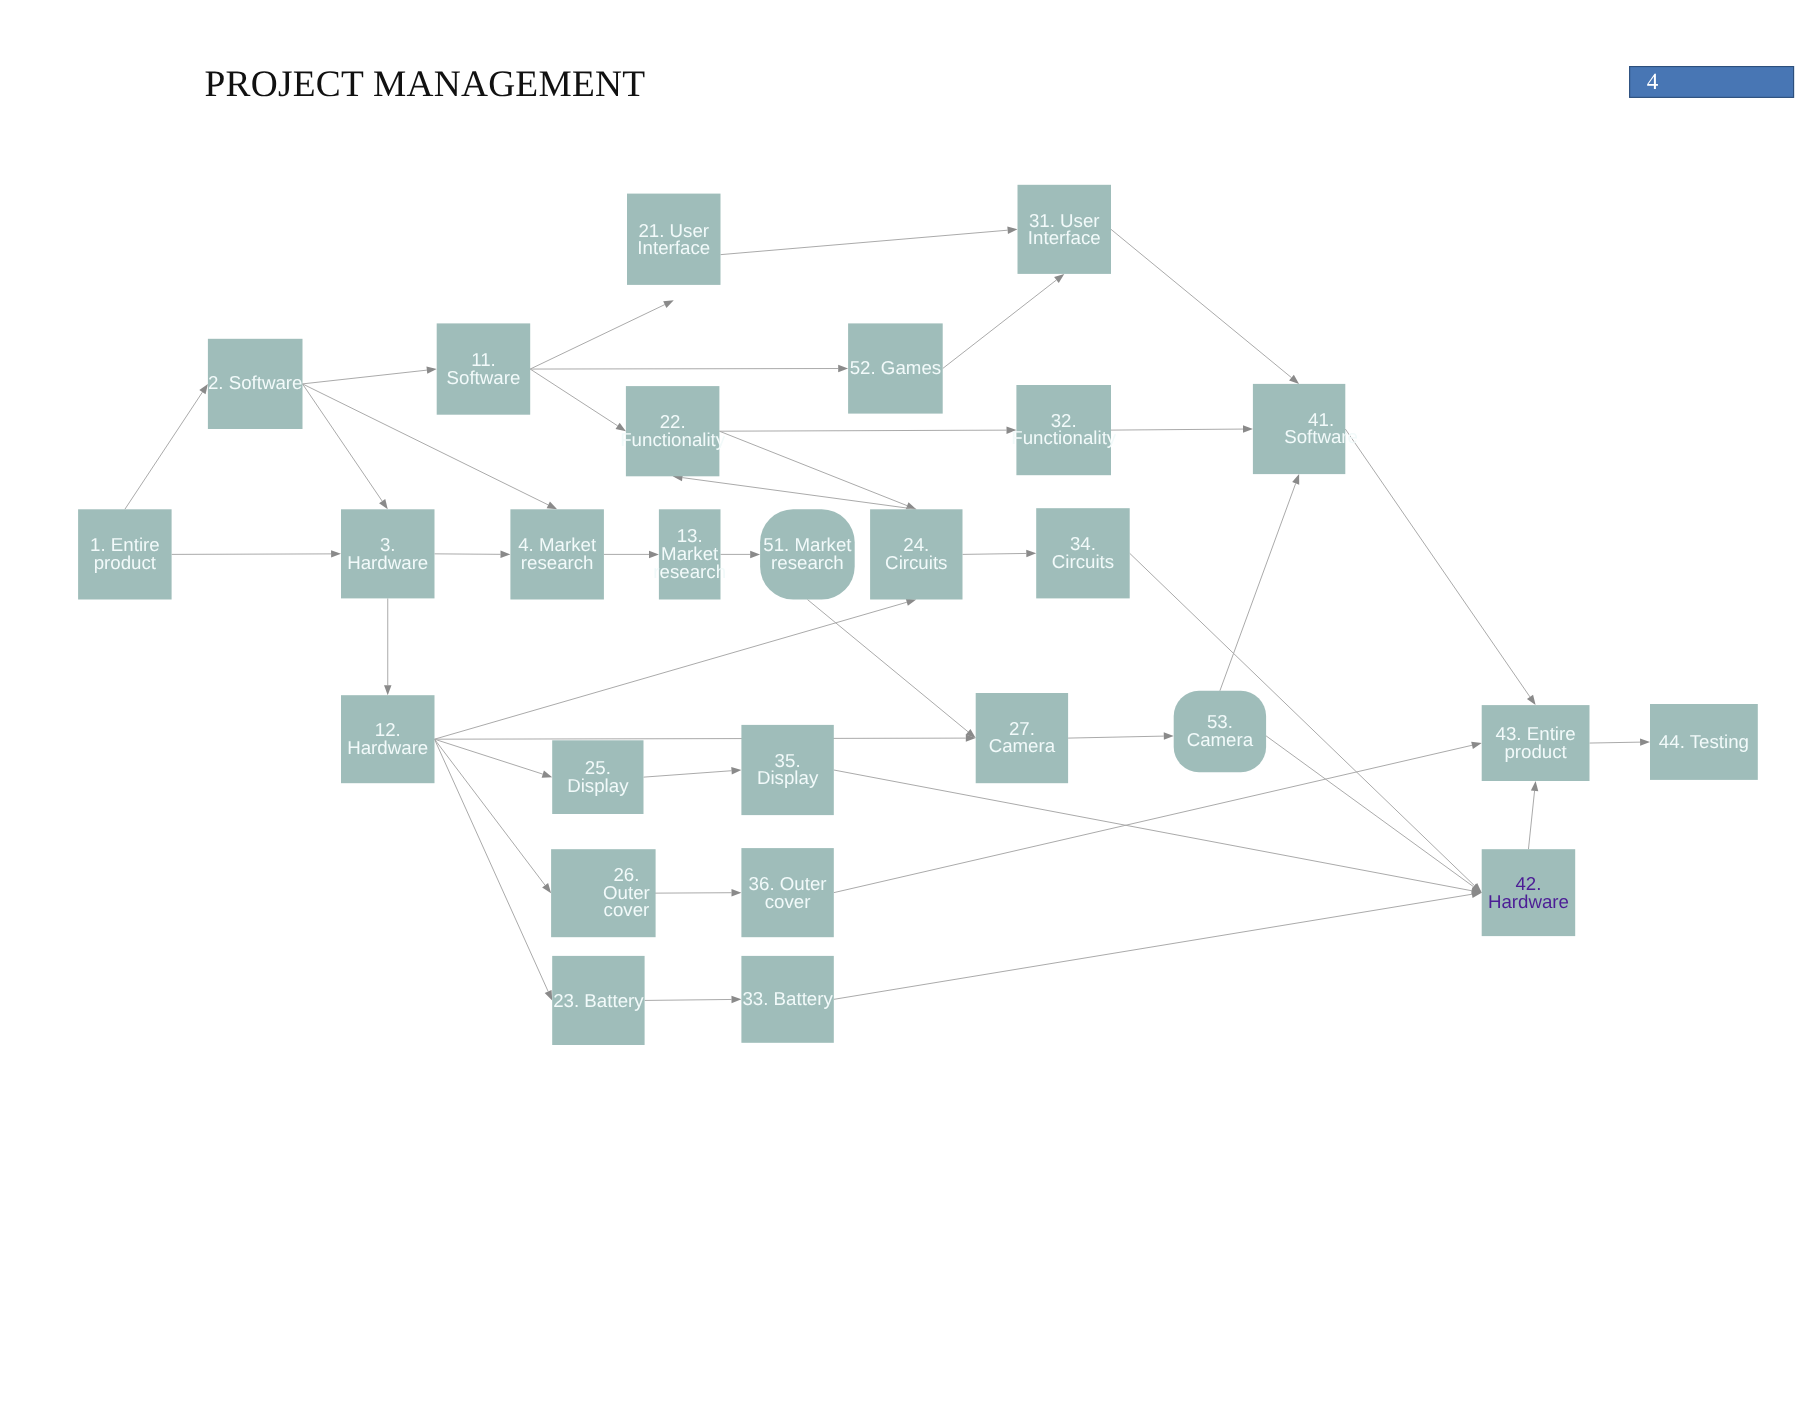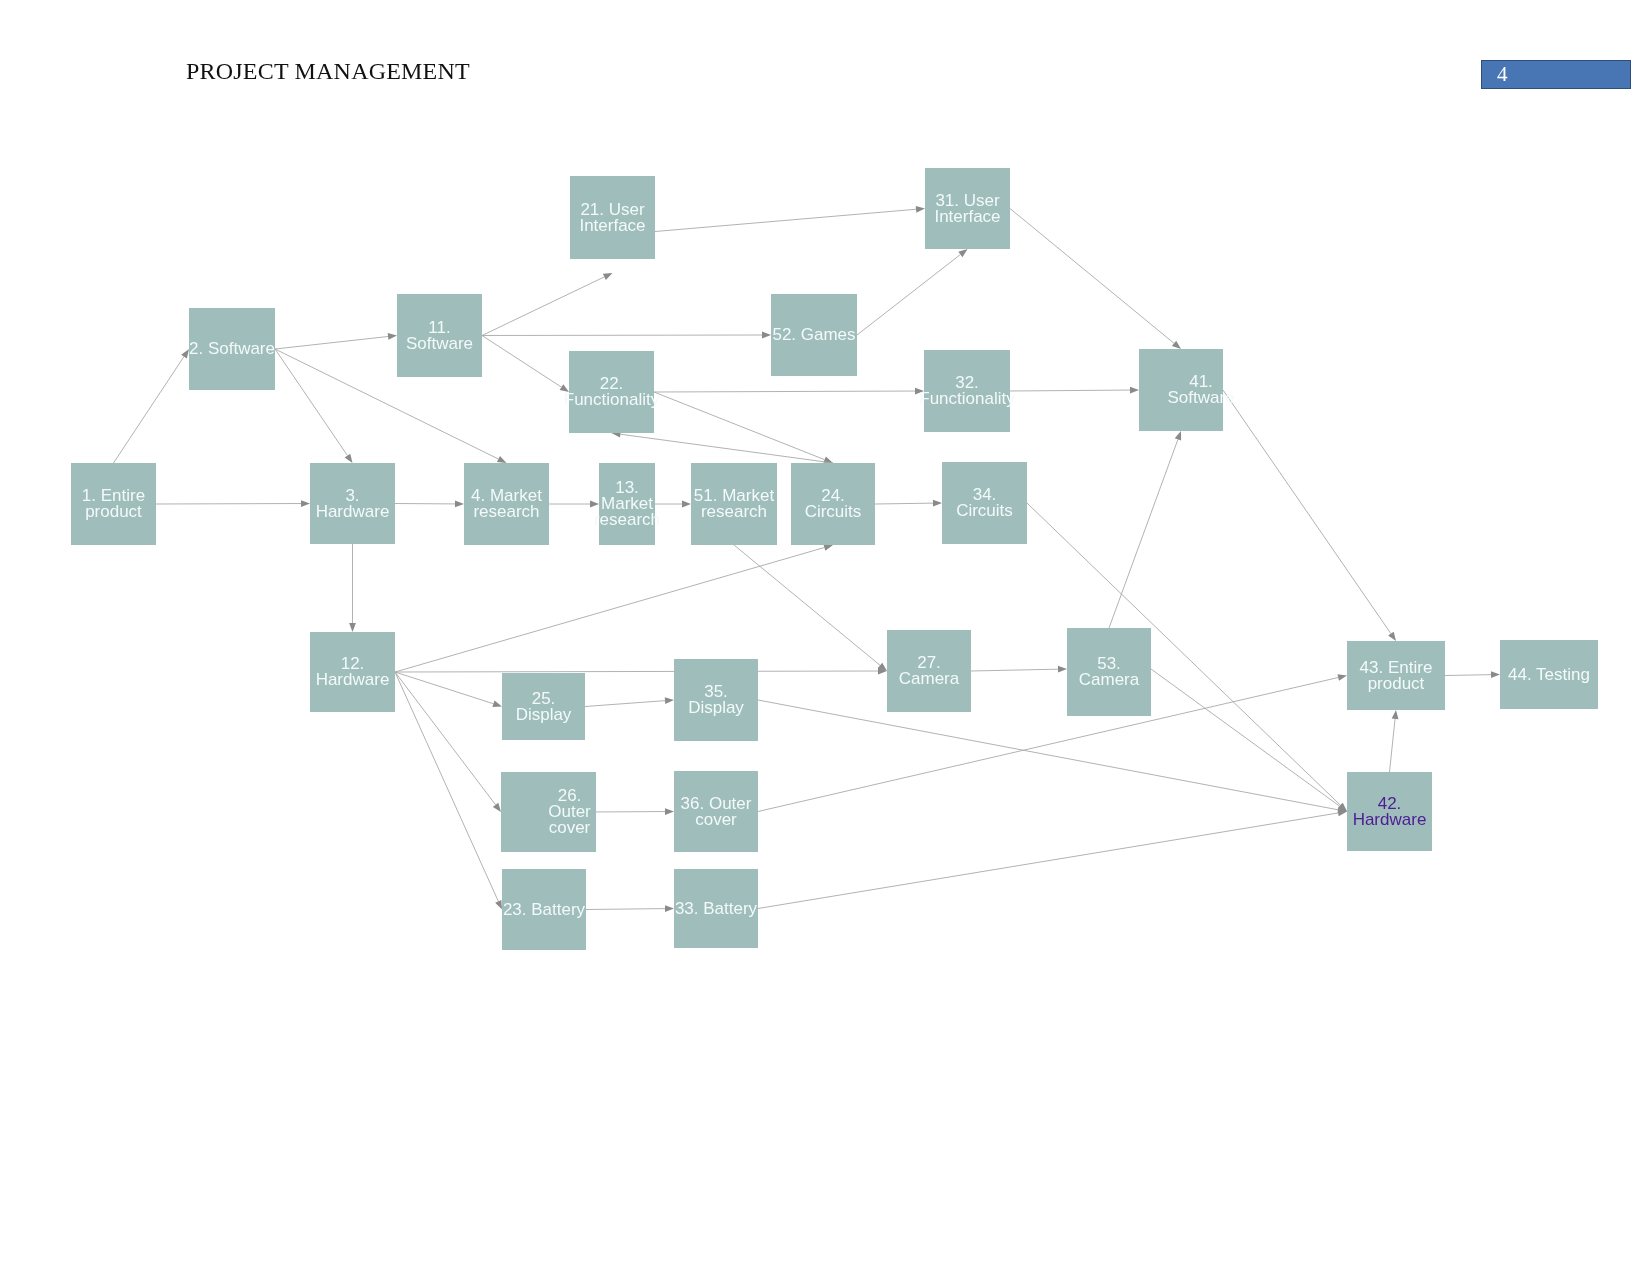--- a/index.html
+++ b/index.html
@@ -1,21 +1,21 @@
 <!DOCTYPE html>
 <html><head>
 <meta charset="utf-8">
 <title>Project Management</title>
 <style>
   html,body{margin:0;padding:0;}
   body{width:1650px;height:1275px;background:#ffffff;overflow:hidden;
        font-family:"Liberation Sans",sans-serif;}
   #page{position:relative;width:1650px;height:1275px;background:#fff;}
   #title{position:absolute;left:186px;top:58px;font-family:"Liberation Serif",serif;
-         font-size:24px;color:#111;letter-spacing:.2px;white-space:nowrap;}
+         font-size:34px;color:#111;letter-spacing:.2px;white-space:nowrap;}
   #pagebadge{position:absolute;left:1481px;top:60px;width:150px;height:29px;
              background:#4876B4;border:1px solid #2d4f7c;box-sizing:border-box;}
   #pagenum{position:absolute;left:1497px;top:61px;width:40px;height:27px;
            color:#fff;font-family:"Liberation Serif",serif;font-size:21px;line-height:27px;}
   #diagram{position:absolute;left:0;top:0;width:1650px;height:1275px;}
   .nodebox{position:absolute;background:#9FBDBA;box-sizing:border-box;
            display:flex;align-items:center;justify-content:center;text-align:center;
            color:#F2FAFA;font-size:17px;line-height:16px;white-space:pre-line;
            font-family:"Liberation Sans",sans-serif;}
 </style>
@@ -137,18 +137,18 @@
       <div class="nodebox" style="left: 674px; top: 869px; width: 84px; height: 79px; background: rgb(159, 189, 186); color: rgb(242, 250, 250);">33. Battery</div>
       <div class="nodebox" style="left: 942px; top: 462px; width: 85px; height: 82px; background: rgb(159, 189, 186); color: rgb(242, 250, 250);">34. Circuits</div>
       <div class="nodebox" style="left: 674px; top: 659px; width: 84px; height: 82px; background: rgb(159, 189, 186); color: rgb(242, 250, 250);">35. Display</div>
       <div class="nodebox" style="left: 674px; top: 771px; width: 84px; height: 81px; background: rgb(159, 189, 186); color: rgb(242, 250, 250);">36. Outer
 cover</div>
       <div class="nodebox" style="left: 1139px; top: 349px; width: 84px; height: 82px; background: rgb(159, 189, 186); color: rgb(242, 250, 250); padding-left: 40px;">41. Software</div>
       <div class="nodebox" style="left: 1347px; top: 772px; width: 85px; height: 79px; background: rgb(159, 189, 186); color: #4c1d95;">42. Hardware</div>
       <div class="nodebox" style="left: 1347px; top: 641px; width: 98px; height: 69px; background: rgb(159, 189, 186); color: rgb(242, 250, 250);">43. Entire
 product</div>
       <div class="nodebox" style="left: 1500px; top: 640px; width: 98px; height: 69px; background: rgb(159, 189, 186); color: rgb(242, 250, 250);">44. Testing</div>
-      <div class="nodebox" style="left: 691px; top: 463px; width: 86px; height: 82px; background: rgb(159, 189, 186); color: rgb(242, 250, 250);">51. Market
+      <div class="nodebox" style="left: 691px; top: 463px; width: 86px; height: 82px; background: rgb(159, 189, 186); color: rgb(242, 250, 250); border-radius: 30px;">51. Market
 research</div>
       <div class="nodebox" style="left: 771px; top: 294px; width: 86px; height: 82px; background: rgb(159, 189, 186); color: rgb(242, 250, 250);">52. Games</div>
-      <div class="nodebox" style="left: 1067px; top: 628px; width: 84px; height: 88px; background: rgb(159, 189, 186); color: rgb(242, 250, 250);">53. Camera</div>
+      <div class="nodebox" style="left: 1067px; top: 628px; width: 84px; height: 74px; background: rgb(159, 189, 186); color: rgb(242, 250, 250); border-radius: 23px;">53. Camera</div>
     </div>
 </div>
 
 </body></html>

